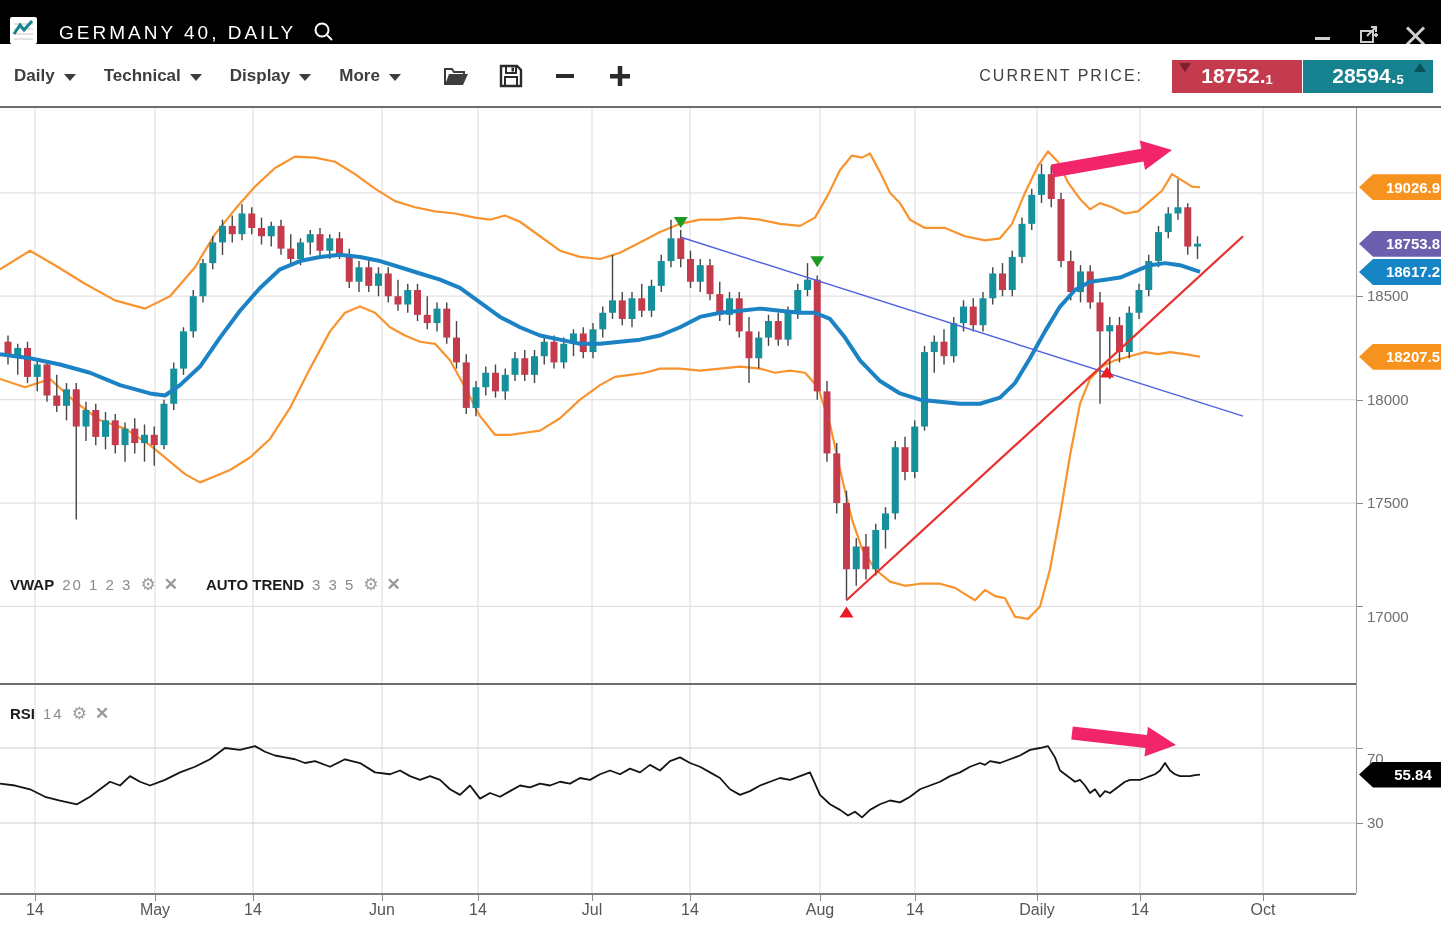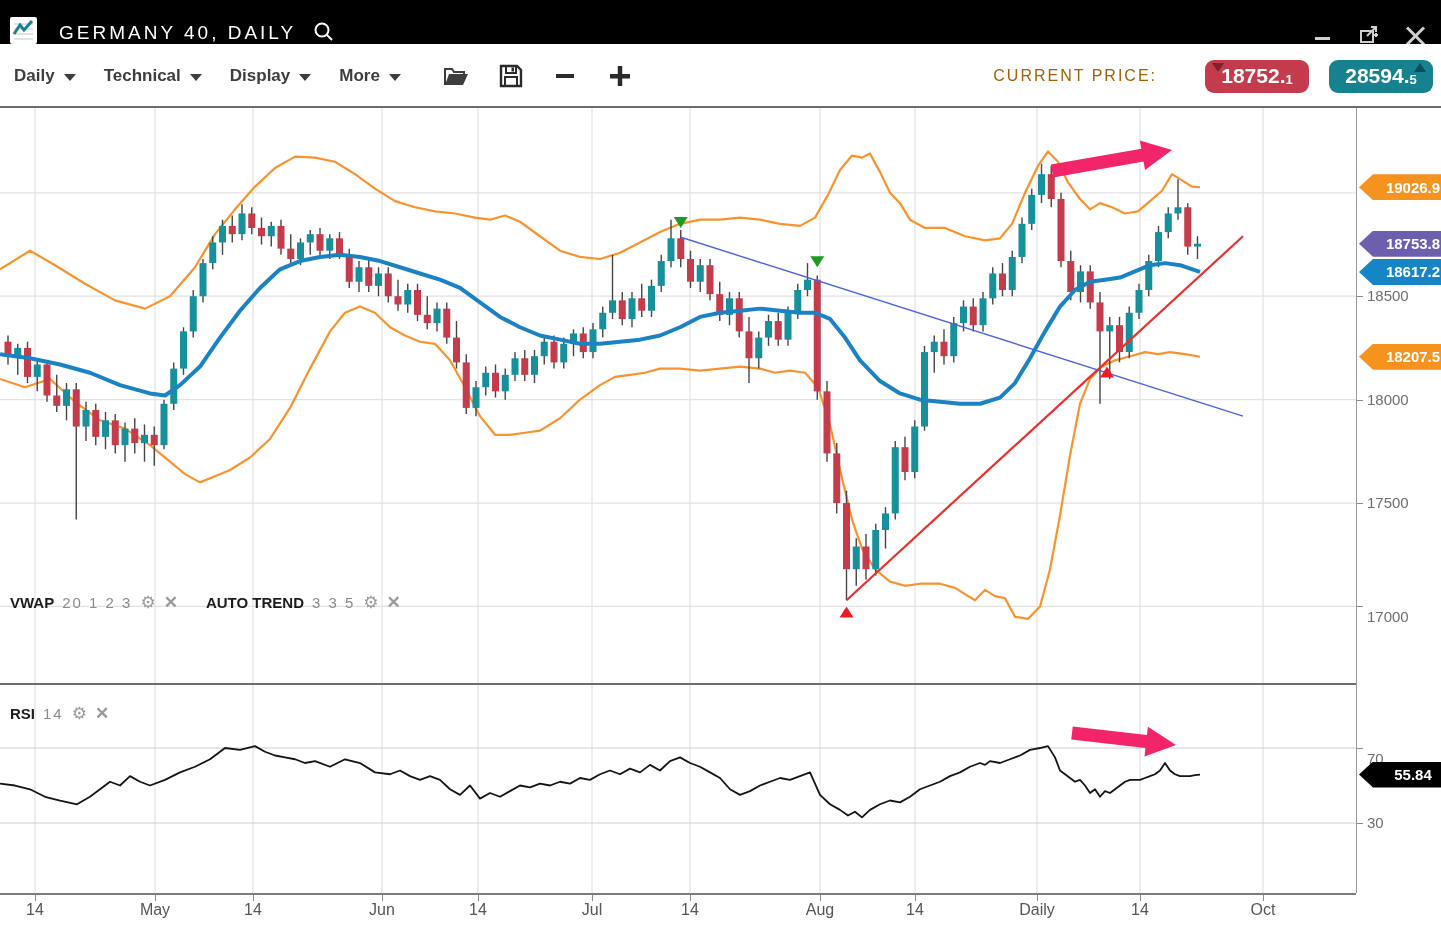--- a/index.html
+++ b/index.html
@@ -23,24 +23,24 @@
   .toolbar{position:absolute;left:0;top:44px;width:1441px;height:64px;background:#fff;
            display:flex;align-items:center;}
   .dropdown{display:flex;align-items:center;gap:9px;margin-left:28px;cursor:pointer;}
   .dropdown:first-child{margin-left:14px;}
   .dd-label{font-size:17px;font-weight:700;color:#3d3d3d;}
   .caret{width:0;height:0;border-left:6px solid transparent;border-right:6px solid transparent;
          border-top:7px solid #3d3d3d;margin-top:2px;}
   .tool-icons{display:flex;align-items:center;gap:30px;margin-left:42px;}
   .tool-btn{cursor:pointer;display:flex;align-items:center;}
   .right-group{margin-left:auto;display:flex;align-items:center;margin-right:8px;}
-  .cp-label{font-size:16px;letter-spacing:2px;color:#a16207;margin-right:28px;}
-  .price-btn{width:104px;height:33px;border-radius:9px;position:relative;color:#fff;
+  .cp-label{font-size:16px;letter-spacing:2px;color:#404040;margin-right:28px;}
+  .price-btn{width:130px;height:33px;border-radius:0;position:relative;color:#fff;
              font-size:21px;font-weight:700;display:flex;align-items:center;justify-content:center;
-             cursor:pointer;margin-left:20px;}
+             cursor:pointer;margin-left:1px;}
   .price-btn .frac{font-size:13px;font-weight:700;margin-top:6px;}
   .mini-arrow{position:absolute;top:3px;width:0;height:0;}
   .mini-down{left:7px;border-left:6px solid transparent;border-right:6px solid transparent;border-top:9px solid #7d1f2c;}
   .mini-up{right:7px;border-left:6px solid transparent;border-right:6px solid transparent;border-bottom:9px solid #0b4f58;}
   
   .chart-top-border{position:absolute;left:0;top:106px;width:1441px;height:2px;background:#6d6d6d;}
   #main-svg{position:absolute;left:0;top:108px;}
   #rsi-svg{position:absolute;left:0;top:683px;}
   .ind-row{position:absolute;display:flex;align-items:center;gap:8px;font-size:15px;}
   .ind-name{font-weight:700;color:#1c1c1c;}
@@ -448,21 +448,21 @@
       <line x1="1037" y1="0" x2="1037" y2="210" stroke="#e9e9e9" stroke-width="1.6"></line>
       <line x1="1140" y1="0" x2="1140" y2="210" stroke="#e9e9e9" stroke-width="1.6"></line>
       <line x1="1263" y1="0" x2="1263" y2="210" stroke="#e9e9e9" stroke-width="1.6"></line>
       <line x1="0" y1="65.00625000000001" x2="1356" y2="65.00625000000001" stroke="#cfcfcf" stroke-width="1.2"></line>
       <line x1="0" y1="140.00625" x2="1356" y2="140.00625" stroke="#cfcfcf" stroke-width="1.2"></line>
       <polyline points="0,100.63125000000001 15,102.50625000000001 30,106.25625000000001 45,113.75625000000001 60,117.50625000000001 77,121.25625000000001 90,113.75625000000001 100,106.25625000000001 110,98.75625000000001 120,102.50625000000001 130,93.13125000000001 140,98.75625000000001 150,102.50625000000001 165,96.88125000000001 180,89.38125000000001 195,83.75625000000001 210,76.25625000000001 225,65.00625000000001 240,66.88125000000001 255,63.13125000000001 265,68.75625000000001 275,72.50625000000001 285,74.38125000000001 295,76.25625000000001 305,80.00625000000001 315,78.13125000000001 330,83.75625000000001 345,76.25625000000001 360,80.00625000000001 375,89.38125000000001 390,91.25625000000001 400,87.50625000000001 410,93.13125000000001 420,96.88125000000001 430,93.13125000000001 440,96.88125000000001 450,106.25625000000001 460,111.88125000000001 470,102.50625000000001 480,115.63125000000001 490,110.00625000000001 500,113.75625000000001 510,108.13125000000001 520,102.50625000000001 530,104.38125000000001 540,100.63125000000001 550,102.50625000000001 560,98.75625000000001 570,100.63125000000001 580,95.00625000000001 590,96.88125000000001 600,91.25625000000001 610,87.50625000000001 620,91.25625000000001 630,85.63125000000001 640,89.38125000000001 650,81.88125000000001 660,87.50625000000001 670,78.13125000000001 680,74.38125000000001 690,80.00625000000001 700,83.75625000000001 710,89.38125000000001 720,95.00625000000001 730,106.25625000000001 740,111.88125000000001 750,108.13125000000001 760,102.50625000000001 770,98.75625000000001 780,95.00625000000001 790,96.88125000000001 800,93.13125000000001 810,89.38125000000001 820,111.88125000000001 830,121.25625000000001 840,126.88125000000001 848,132.50625 855,128.75625 862,134.38125 870,126.88125000000001 880,121.25625000000001 890,117.50625000000001 900,119.38125000000001 910,113.75625000000001 920,106.25625000000001 930,102.50625000000001 940,98.75625000000001 950,93.13125000000001 960,89.38125000000001 970,83.75625000000001 980,80.00625000000001 985,81.88125000000001 990,78.13125000000001 1000,80.00625000000001 1010,76.25625000000001 1020,72.50625000000001 1030,66.88125000000001 1040,65.00625000000001 1048,63.13125000000001 1055,74.38125000000001 1060,87.50625000000001 1070,95.00625000000001 1075,98.75625000000001 1080,96.88125000000001 1085,102.50625000000001 1090,110.00625000000001 1095,106.25625000000001 1100,113.75625000000001 1105,108.13125000000001 1110,110.00625000000001 1115,106.25625000000001 1120,102.50625000000001 1125,98.75625000000001 1130,96.88125000000001 1135,96.88125000000001 1140,96.88125000000001 1145,95.00625000000001 1150,93.13125000000001 1155,91.25625000000001 1160,87.50625000000001 1165,80.00625000000001 1170,87.50625000000001 1175,91.25625000000001 1180,93.13125000000001 1185,93.13125000000001 1190,93.13125000000001 1195,92.19375000000001 1200,91.55624999999999" fill="none" stroke="#141414" stroke-width="1.8" stroke-linejoin="round"></polyline>
       <polygon points="0,-6.5 74.6900186264192,-6.5 74.6900186264192,-15 104.6900186264192,0 74.6900186264192,15 74.6900186264192,6.5 0,6.5" fill="#f2246a" transform="translate(1072,50) rotate(6.581944655178011)"></polygon>
       <line x1="0" y1="1" x2="1356" y2="1" stroke="#6d6d6d" stroke-width="2"></line>
     </svg>
 
-  <div class="ind-row" style="left:10px;top:594px;">
+  <div class="ind-row" style="left:10px;top:576px;">
     <span class="ind-name">VWAP</span>
     <span class="ind-params">20 1 2 3</span>
     <span class="ind-icon">⚙</span>
     <span class="ind-icon ind-x">✕</span>
     <span class="ind-gap"></span>
     <span class="ind-name">AUTO TREND</span>
     <span class="ind-params">3 3 5</span>
     <span class="ind-icon">⚙</span>
     <span class="ind-icon ind-x">✕</span>
   </div>

